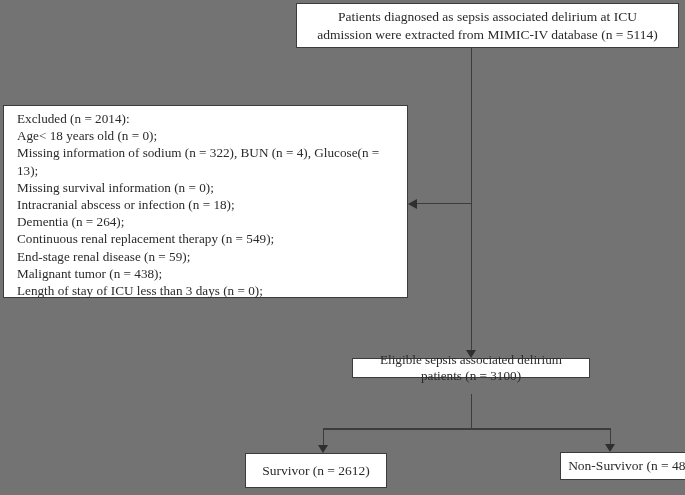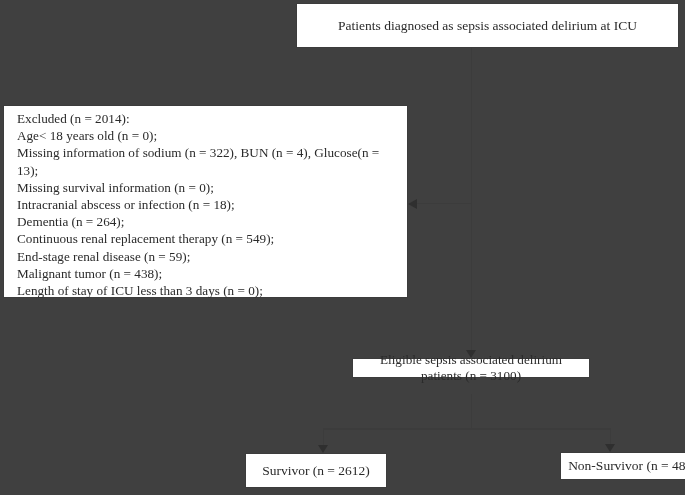--- a/index.html
+++ b/index.html
@@ -4,21 +4,21 @@
 <style>
   html, body {
     margin: 0;
     padding: 0;
     background: #ffffff;
   }
   .canvas {
     position: relative;
     width: 685px;
     height: 495px;
-    background: #404040;
+    background: #737373;
     font-family: "Liberation Serif", "DejaVu Serif", serif;
     color: #2a2a2a;
     overflow: hidden;
   }
   .box {
     position: absolute;
     border: 1.6px solid #3c3c3c;
     background: #ffffff;
     box-sizing: border-box;
   }
@@ -81,20 +81,21 @@
     border-right: 9px solid #2f2f2f;
   }
 </style>
 </head>
 <body>
 
 <div class="canvas">
 
   <div class="box centered top-box">
     <div>Patients diagnosed as sepsis associated delirium at ICU</div>
+    <div>admission were extracted from MIMIC-IV database (n = 5114)</div>
   </div>
 
   <div class="line" style="left:470.5px; top:48px; width:1.5px; height:303px;"></div>
 
   <div class="line" style="left:416px; top:202.5px; width:55px; height:1.5px;"></div>
   <div class="arrowhead arrow-left" style="left:408px; top:198.5px;"></div>
 
   <div class="box excluded-box">
     <div>Excluded (n = 2014):</div>
     <div>

